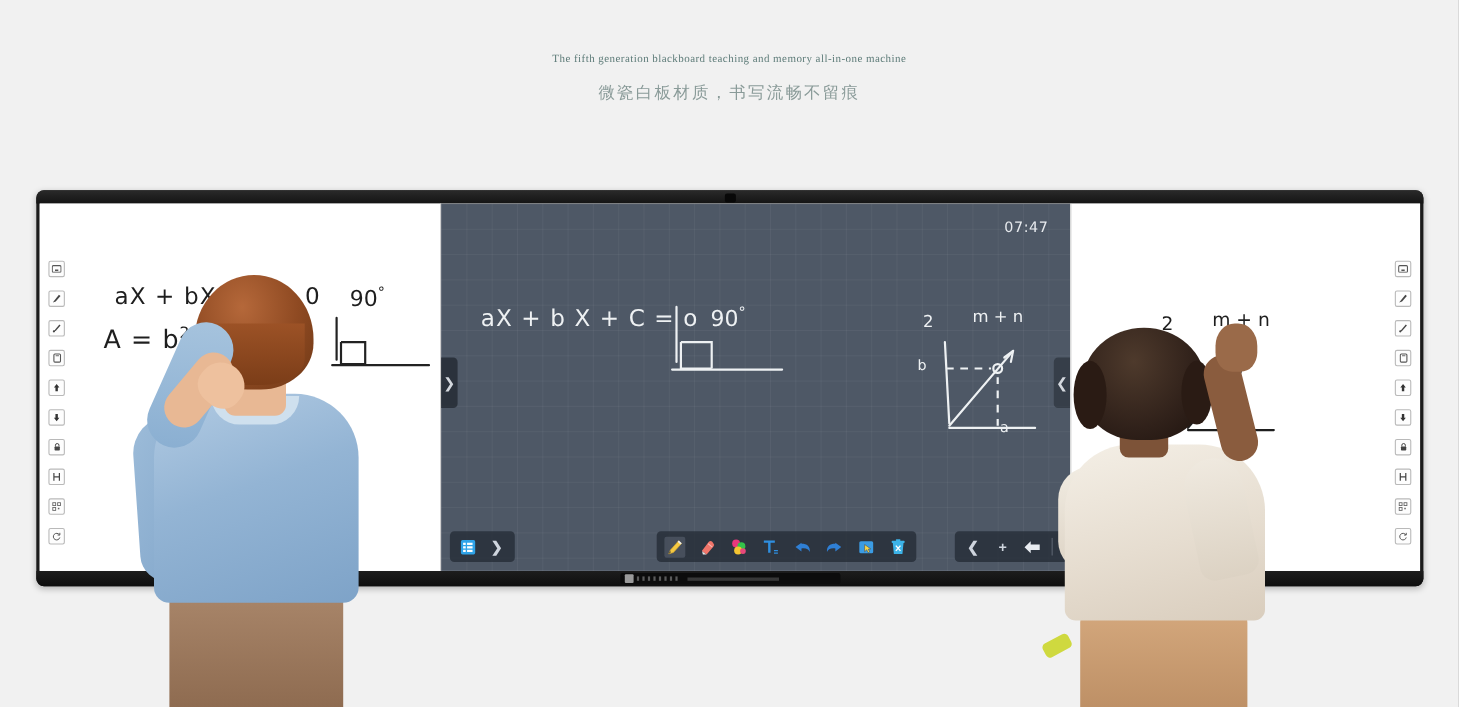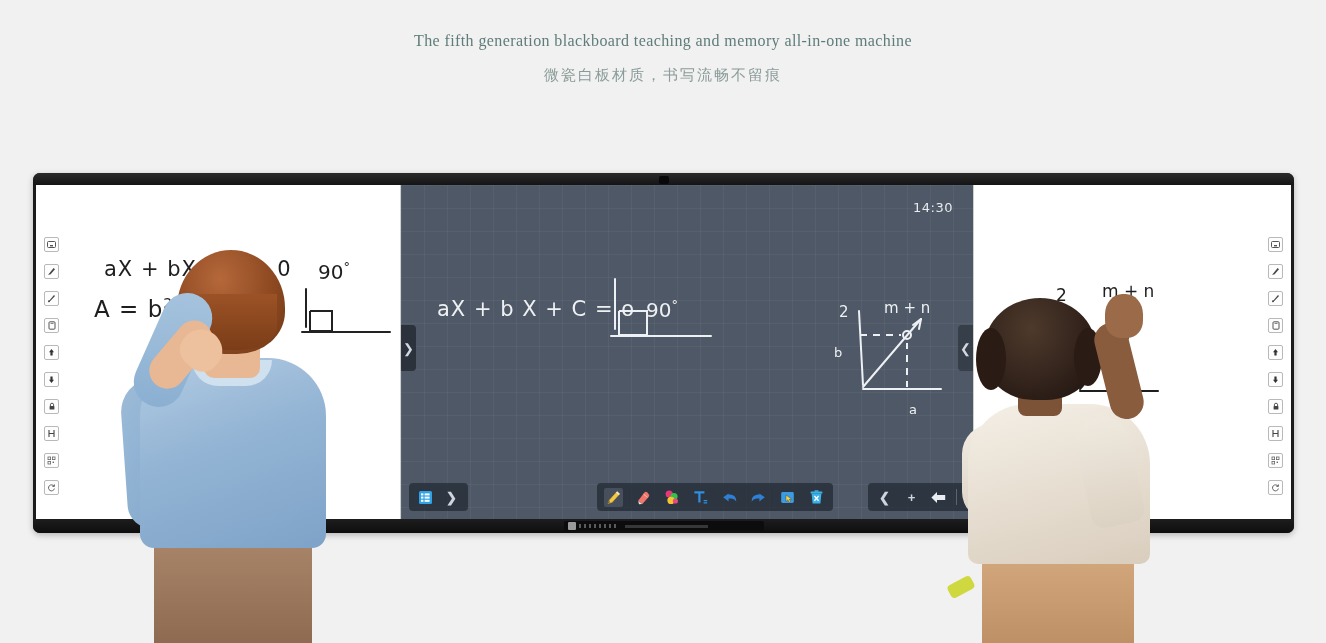--- a/index.html
+++ b/index.html
@@ -14,21 +14,21 @@
   
   .header { width: 100%; text-align: center; padding-top: 20px; }
   .hdr-title {
     font-family: "DejaVu Sans", sans-serif;
     font-size: 46px; font-weight: bold; letter-spacing: 2px;
     color: #3d7068; line-height: 1.15;
     text-shadow: 2px 2px 0 rgba(255,255,255,0.55);
   }
   .hdr-sub {
     font-family: "Liberation Serif", serif;
-    font-size: 16px; color: #5e7c79; margin-top: 12px; letter-spacing: .4px;
+    font-size: 10px; color: #5e7c79; margin-top: 28px; letter-spacing: .4px;
   }
   .hdr-sub2 {
     font-family: "DejaVu Sans", sans-serif;
     font-size: 15px; color: #8a9b99; margin-top: 16px; letter-spacing: 2px;
   }
 
   
   .monitor-wrap { position: absolute; left: 33px; top: 173px; width: 1261px; height: 360px; }
 
   .bezel {
@@ -82,21 +82,21 @@
   .vbtn {
     width: 15px; height: 15px; border: 1px solid #b9b9b9; border-radius: 2px;
     background: #fdfdfd; display: flex; align-items: center; justify-content: center;
     color: #4a4a4a; font-size: 8px; line-height: 1;
   }
   .vbtn svg { display: block; }
 
   
   .hw { position: absolute; font-family: "DejaVu Sans", sans-serif; white-space: nowrap; }
   .hw-dark  { color: #1e1e1e; }
-  .hw-light { color: #eef1f3; margin-top: 20px; }
+  .hw-light { color: #eef1f3; }
   .eq1 { font-size: 21px; letter-spacing: 1px; }
   .eq2 { font-size: 23px; letter-spacing: 1px; }
   .deg { font-size: 20px; }
   .lbl { font-size: 15px; }
 
   
   .angle-svg { position: absolute; }
 
   
   .edge-handle {
@@ -325,21 +325,21 @@
             <path d="M20 4 V42" stroke="#222" stroke-width="2" fill="none" stroke-linecap="round"></path>
             <path d="M24 26 H46 V46" stroke="#222" stroke-width="2" fill="none"></path>
             <path d="M24 26 V46 H46" stroke="#222" stroke-width="2" fill="none"></path>
             <path d="M16 47 H104" stroke="#222" stroke-width="2" fill="none" stroke-linecap="round"></path>
           </svg>
         </div>
 
         <div class="panel panel-mid">
           <div class="grid-bg"></div>
 
-          <div class="clock">14:30</div>
+          <div class="clock">07:47</div>
 
           <div class="hw hw-light eq1" style="left:36px; top:92px;">aX + b X + C = o</div>
           <div class="hw hw-light deg" style="left:245px; top:92px;"><span>90</span><span style="font-size:13px; vertical-align:super;">°</span></div>
 
           <svg class="angle-svg" style="left:196px; top:92px;" width="120" height="80" viewBox="0 0 120 80">
             <path d="M18 2 V52" stroke="#eef1f3" stroke-width="2" fill="none" stroke-linecap="round"></path>
             <path d="M22 34 H50 V58" stroke="#eef1f3" stroke-width="2" fill="none"></path>
             <path d="M22 34 V58 H50" stroke="#eef1f3" stroke-width="2" fill="none"></path>
             <path d="M14 59 H114" stroke="#eef1f3" stroke-width="2" fill="none" stroke-linecap="round"></path>
           </svg>

